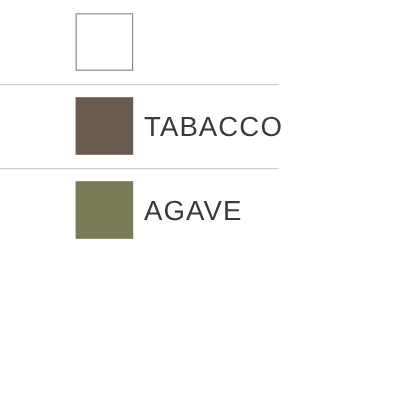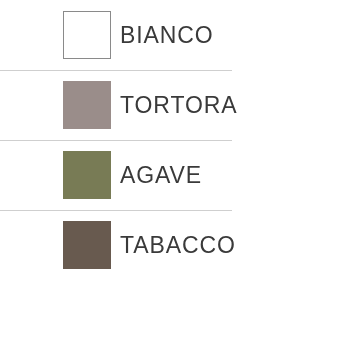--- a/index.html
+++ b/index.html
@@ -63,32 +63,27 @@
     font-stretch: normal;
   }
 </style>
 </head>
 <body style="background: rgb(255, 255, 255);">
 
 <div id="color-list">
 
   <div class="swatch-row">
     <div class="swatch-chip outlined" style="background: rgb(255, 255, 255); border: 1px solid rgb(138, 138, 138);"></div>
-    <div class="swatch-label">BIANCO</div>
   </div>
 
 
+
   <div class="swatch-row">
-    <div class="swatch-chip" style="background: rgb(154, 141, 138);"></div>
-    <div class="swatch-label">TORTORA</div>
+    <div class="swatch-chip" style="background: rgb(104, 90, 79);"></div>
+    <div class="swatch-label">TABACCO</div>
   </div>
 
   <div class="swatch-row">
     <div class="swatch-chip" style="background: rgb(120, 123, 85);"></div>
     <div class="swatch-label">AGAVE</div>
   </div>
 
-  <div class="swatch-row">
-    <div class="swatch-chip" style="background: rgb(104, 90, 79);"></div>
-    <div class="swatch-label">TABACCO</div>
-  </div>
-
 </div>
 
 </body></html>

